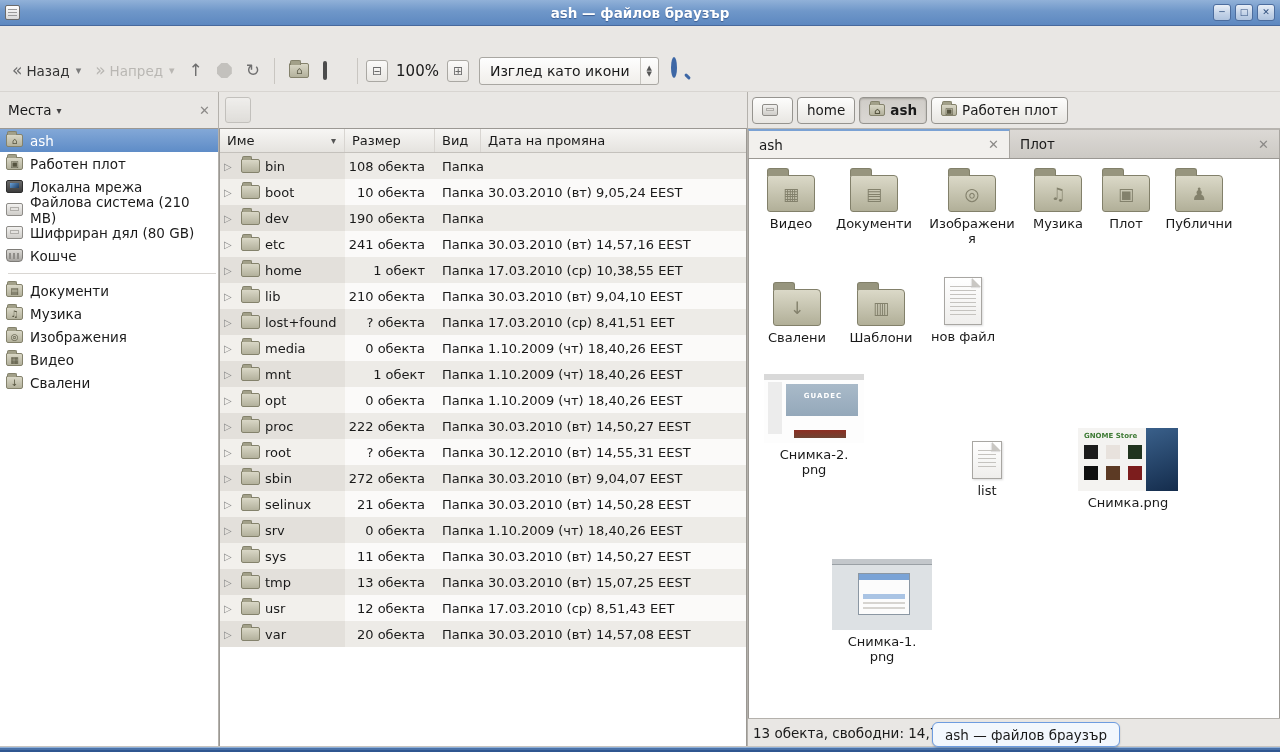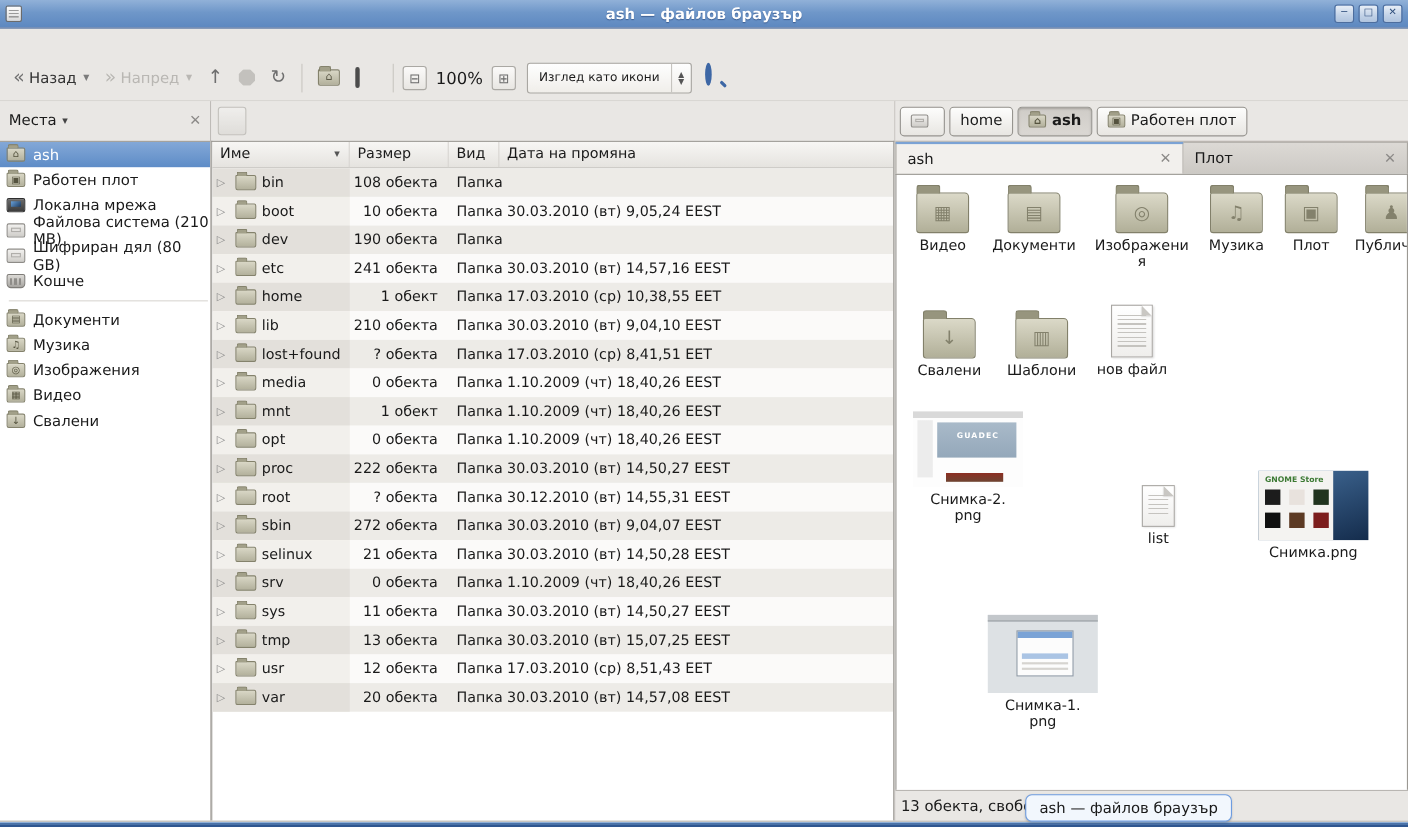--- a/index.html
+++ b/index.html
@@ -30,31 +30,31 @@
   .stop-oct { width:15px; height:15px; background:#c3c1bd; clip-path:polygon(30% 0,70% 0,100% 30%,100% 70%,70% 100%,30% 100%,0 70%,0 30%); }
   .mini-folder-ico { width:20px; height:15px; position:relative; background:linear-gradient(#d9d7c6,#b3b19c); border:1px solid #84826c; border-radius:1px 2px 2px 2px; }
   .mini-folder-ico::before { content:""; position:absolute; top:-4px; left:0; width:9px; height:4px; background:#a2a089; border:1px solid #84826c; border-bottom:none; border-radius:2px 2px 0 0; }
   .mini-folder-ico .hm { position:absolute; inset:0; text-align:center; font-size:10px; line-height:14px; color:#5d5b49; }
   .computer-ico { width:20px; height:16px; position:relative; }
   .computer-ico .scr { width:20px; height:13px; border:2px solid #4c4c4c; border-radius:2px; background:linear-gradient(135deg,#4e79ab,#1e3a5f); }
   .computer-ico .base { width:10px; height:3px; background:#9a9a9a; margin:0 auto; }
   .zoom-btn { width:22px; height:22px; border:1px solid #aaa8a3; border-radius:3px; background:linear-gradient(#fbfaf9,#e8e6e2); text-align:center; line-height:20px; font-size:12px; color:#6b6b6b; }
   .zoom-label { padding:0 6px; font-size:15px; }
   .view-combo { display:flex; align-items:center; border:1px solid #a9a7a2; border-radius:3px; background:linear-gradient(#fefefe,#f0eeea); height:28px; margin-left:8px; }
-  .view-combo .v-label { padding:0 10px; font-size:11px;text-align:right; }
+  .view-combo .v-label { padding:0 10px; font-size:14px;text-align:right; }
   .view-combo .v-spin { border-left:1px solid #c6c4bf; padding:0 6px; display:flex; flex-direction:column; align-items:center; justify-content:center; height:100%; }
   .view-combo .v-spin span { font-size:7px; line-height:6px; color:#555; }
   .search-ico { margin-left:10px; width:22px; height:22px; position:relative; }
   .search-ico .lens { width:15px; height:15px; border:3px solid #3d67a5; border-radius:50%; background:radial-gradient(#dce9f7,#9dbbe0); }
   .search-ico .handle { position:absolute; width:7px; height:3px; background:#3d67a5; transform:rotate(45deg); left:13px; top:15px; border-radius:2px; }
 
   
   .main { position:absolute; top:92px; bottom:6px; left:0; right:0; display:flex; }
   
-  .sidebar { width:192px; display:flex; flex-direction:column; border-right:1px solid #b4b1ac; }
+  .sidebar { width:219px; display:flex; flex-direction:column; border-right:1px solid #b4b1ac; }
   .sidebar-header { height:36px; display:flex; align-items:center; padding:0 8px; background:#e9e7e4; }
   .sidebar-header .sh-label { font-size:13.5px; }
   .sidebar-header .sh-caret { font-size:10px; margin-left:5px; color:#444; }
   .sidebar-header .sh-close { margin-left:auto; color:#8b8987; font-size:13px; }
   .sidebar-list { flex:1; background:#fff; border-top:1px solid #9b9893; overflow:hidden; }
   .place-item { height:23px; display:flex; align-items:center; gap:7px; padding-left:6px; font-size:13.5px; }
   .place-item.selected { background:linear-gradient(#83a8d7,#5e8cc7); color:#fff; }
   .place-item.separator { height:12px; }
   .place-item.separator::before { content:""; flex:1; height:1px; background:#d9d6d2; margin:0 2px; }
   .sicon { width:17px; height:13px; position:relative; flex:0 0 auto; }
@@ -62,21 +62,21 @@
   .icon-folder .sicon::before, .icon-home-folder .sicon::before, .icon-desktop-folder .sicon::before { content:""; position:absolute; top:-4px; left:0; width:8px; height:3px; background:#a2a089; border:1px solid #84826c; border-bottom:none; border-radius:2px 2px 0 0; }
   .sicon .sg { position:absolute; inset:0; text-align:center; font-size:9px; line-height:12px; color:#55533f; }
   .icon-drive .sicon { background:linear-gradient(#f2f1ef,#cfcdc9); border:1px solid #8e8c88; border-radius:2px; }
   .icon-drive .sicon::after { content:""; position:absolute; left:3px; top:3px; right:3px; bottom:4px; background:#e4e2df; border:1px solid #b0aeaa; }
   .icon-network .sicon { background:linear-gradient(#6b6b6b,#3c3c3c); border:1px solid #2e2e2e; border-radius:2px; }
   .icon-network .sicon::after { content:""; position:absolute; left:3px; top:2px; right:3px; bottom:4px; background:linear-gradient(135deg,#68a0d8,#1c3least); background:linear-gradient(135deg,#68a0d8,#1c3a5f); }
   .icon-trash .sicon { background:linear-gradient(#dcdad6,#a7a5a1); border:1px solid #7e7c78; border-radius:2px 2px 4px 4px; }
   .icon-trash .sicon::after { content:""; position:absolute; left:2px; right:2px; top:3px; bottom:2px; background:repeating-linear-gradient(90deg,#8f8d89 0 2px, transparent 2px 4px); }
 
   
-  .tree-panel { width:622px; display:flex; flex-direction:column; border-right:1px solid #b4b1ac; }
+  .tree-panel { width:529px; display:flex; flex-direction:column; border-right:1px solid #b4b1ac; }
   .tree-top { height:36px; display:flex; align-items:center; padding-left:6px; background:#e9e7e4; }
   .tree-root-btn { width:26px; height:26px; border:1px solid #b6b4af; border-radius:3px; background:linear-gradient(#f2f1ef,#dcdad6); display:flex; align-items:center; justify-content:center; opacity:.75; }
   .tree-root-btn .sicon { width:15px; height:11px; }
   .tree-table { flex:1; background:#fff; border:1px solid #9b9893; border-bottom:none; display:flex; flex-direction:column; overflow:hidden; }
   .thead { display:flex; height:24px; background:linear-gradient(#f7f6f4,#e5e3df); border-bottom:1px solid #c4c1bc; flex:0 0 auto; }
   .hcell { display:flex; align-items:center; padding-left:7px; font-size:13px; border-right:1px solid #d8d5d1; }
   .hcell.c-name { width:125px; }
   .hcell.c-name .sort-caret { margin-left:auto; margin-right:8px; font-size:10px; color:#555; }
   .hcell.c-size { width:90px; }
   .hcell.c-type { width:46px; }

